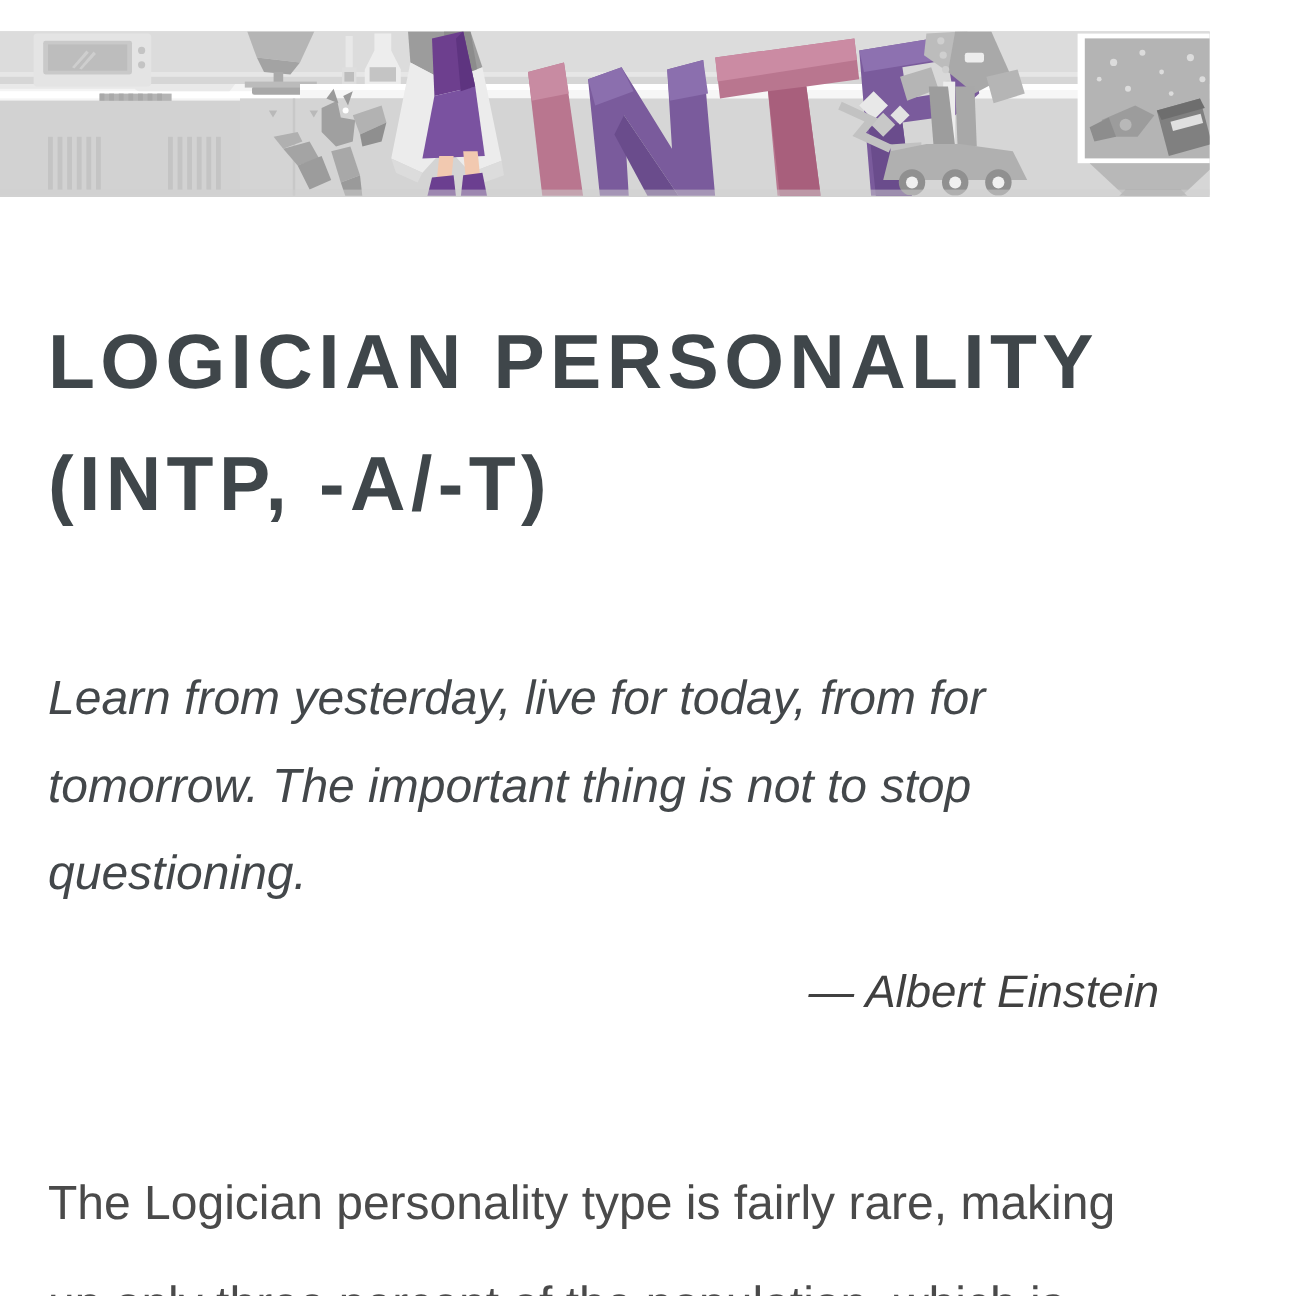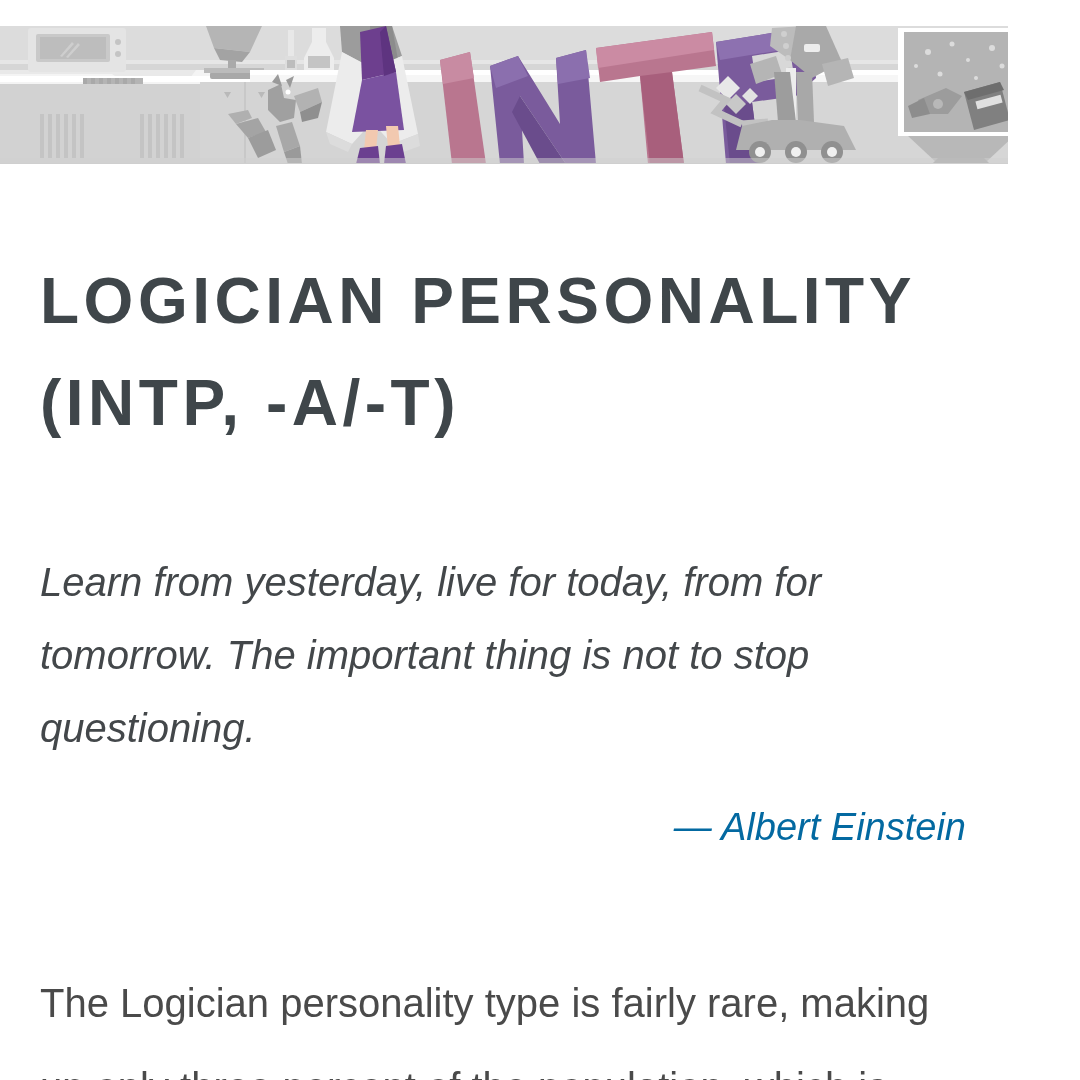--- a/index.html
+++ b/index.html
@@ -43,21 +43,21 @@
     color:#43474a;
     max-width:860px;
   }
   .quote-attrib {
     margin-top:38px;
     text-align:right;
     padding-right:2px;
     font-size:38px;
     line-height:48px;
     font-style:italic;
-    color:#0369a1;
+    color:#404040;
   }
 
   .body-copy {
     margin-top:110px;
     font-size:40px;
     line-height:84px;
     color:#4a4a4a;
     max-width:960px;
   }
 </style>

